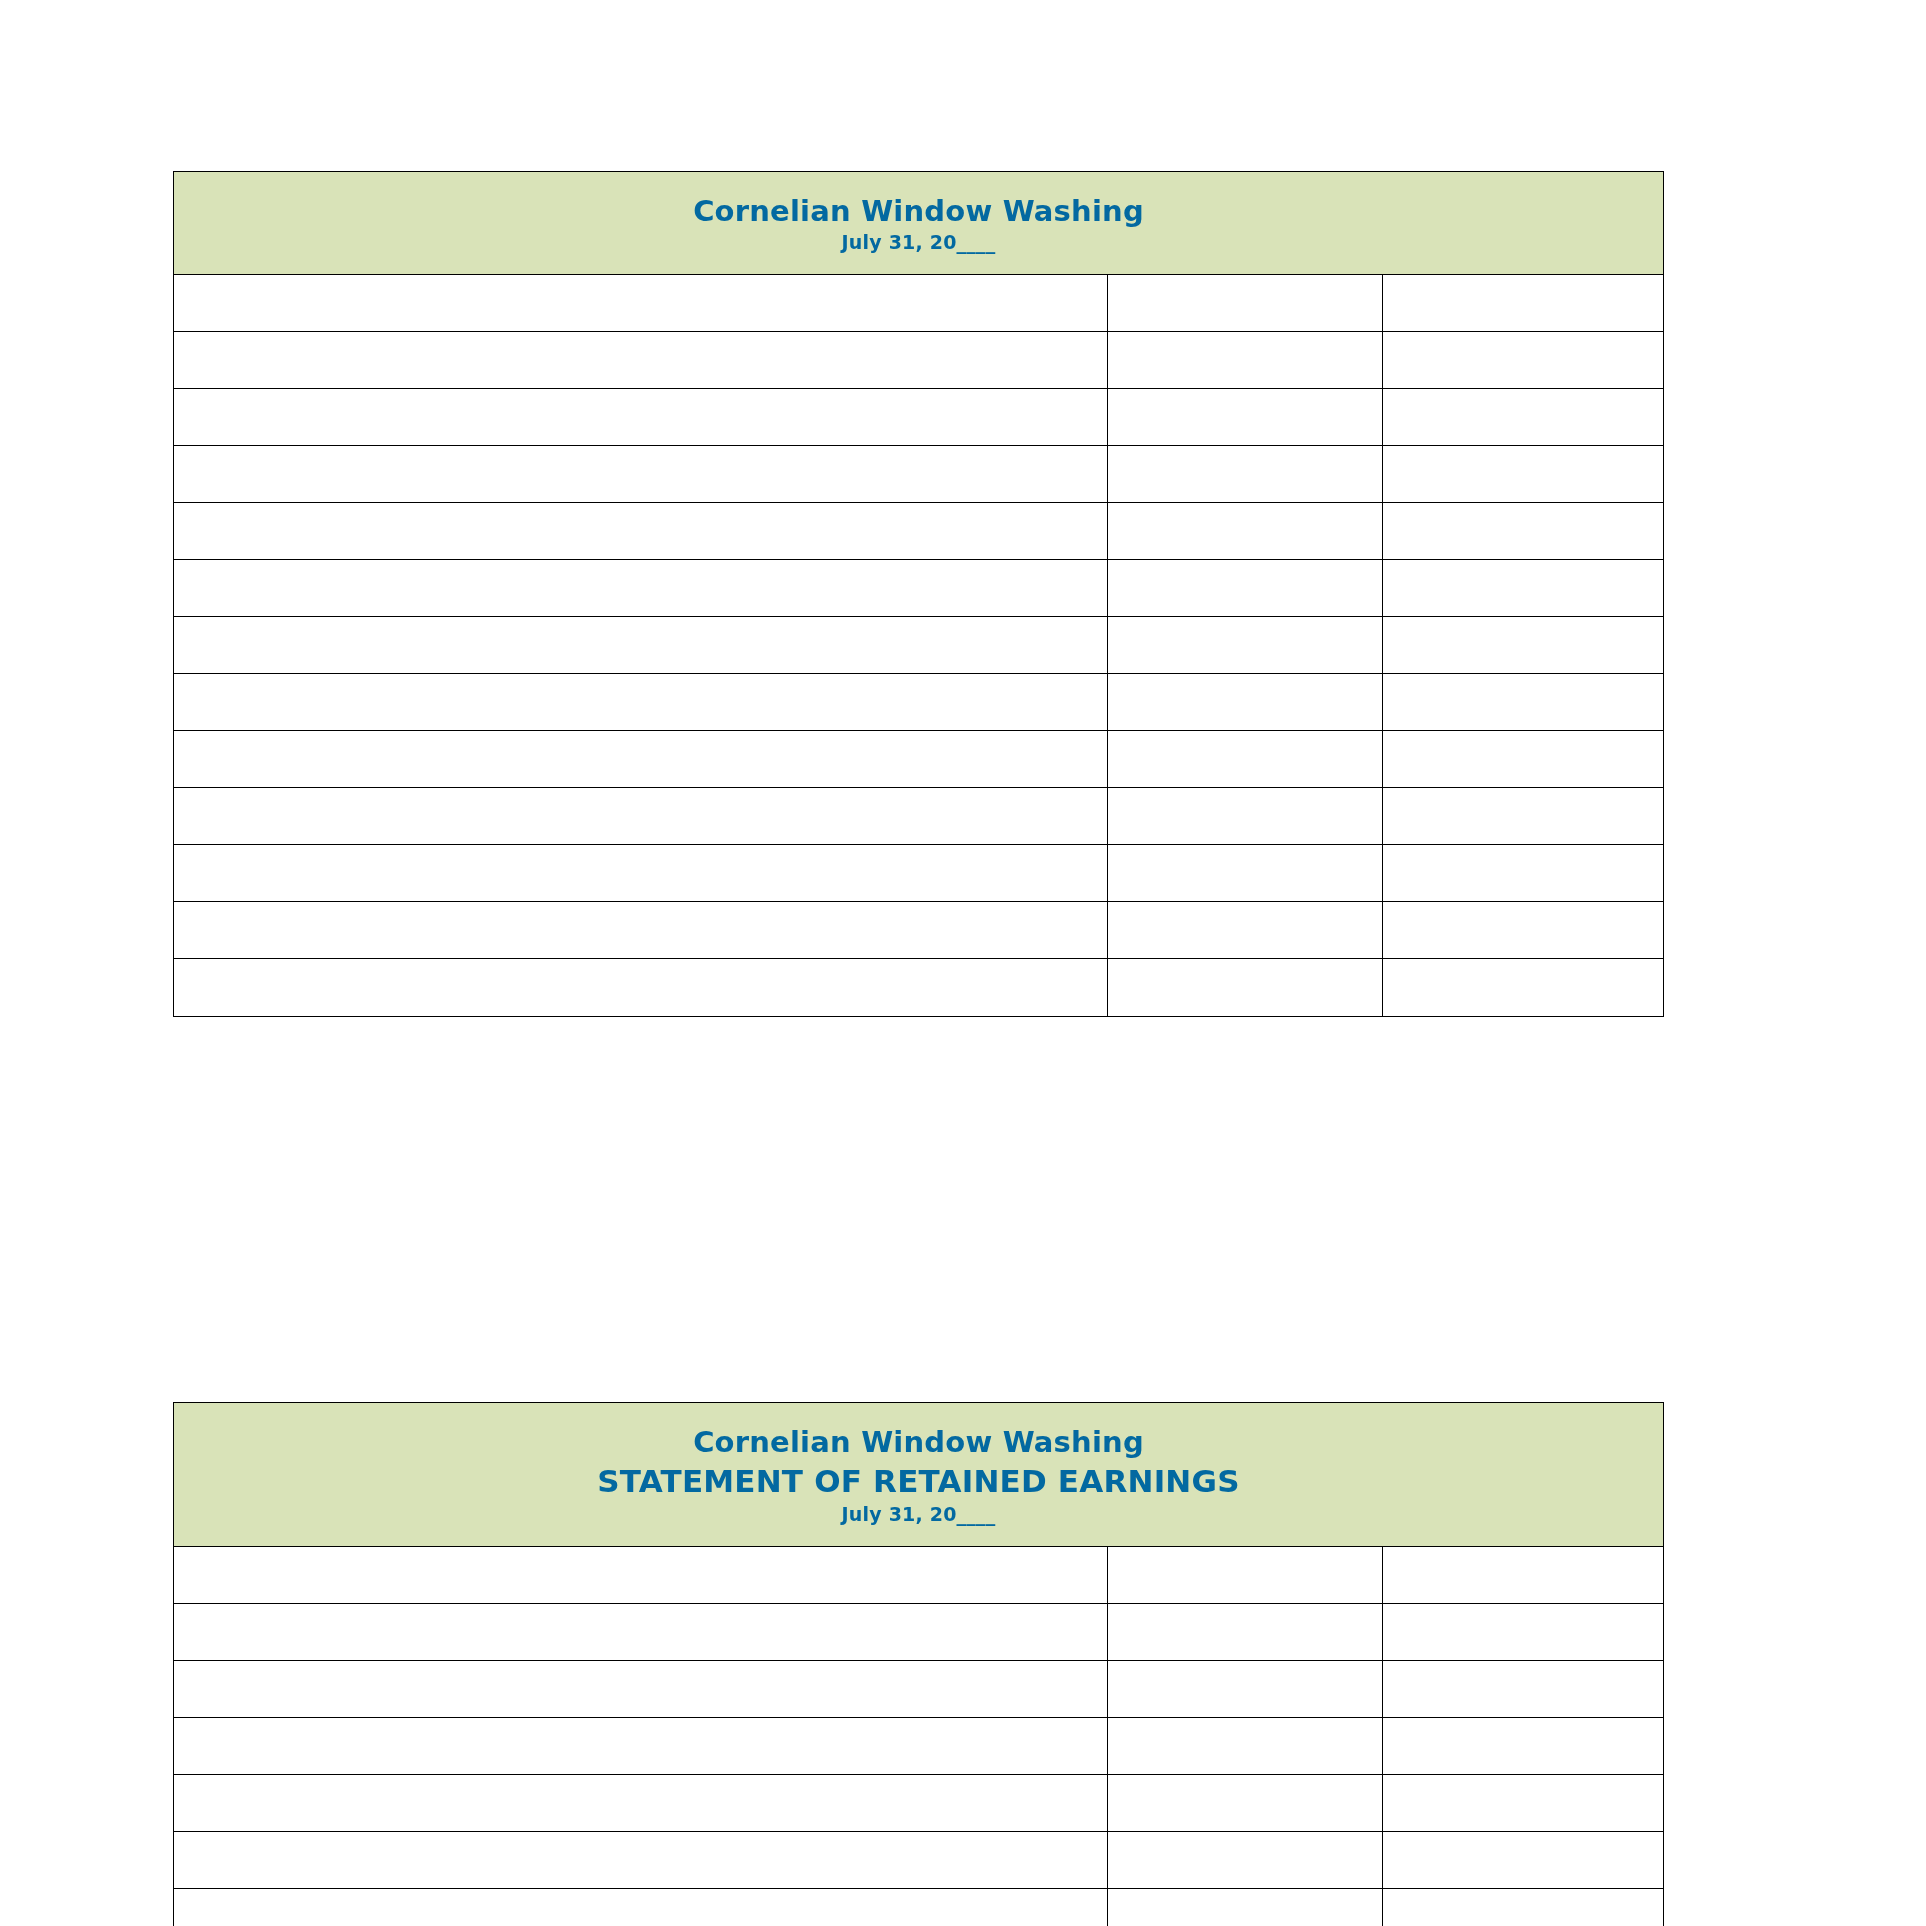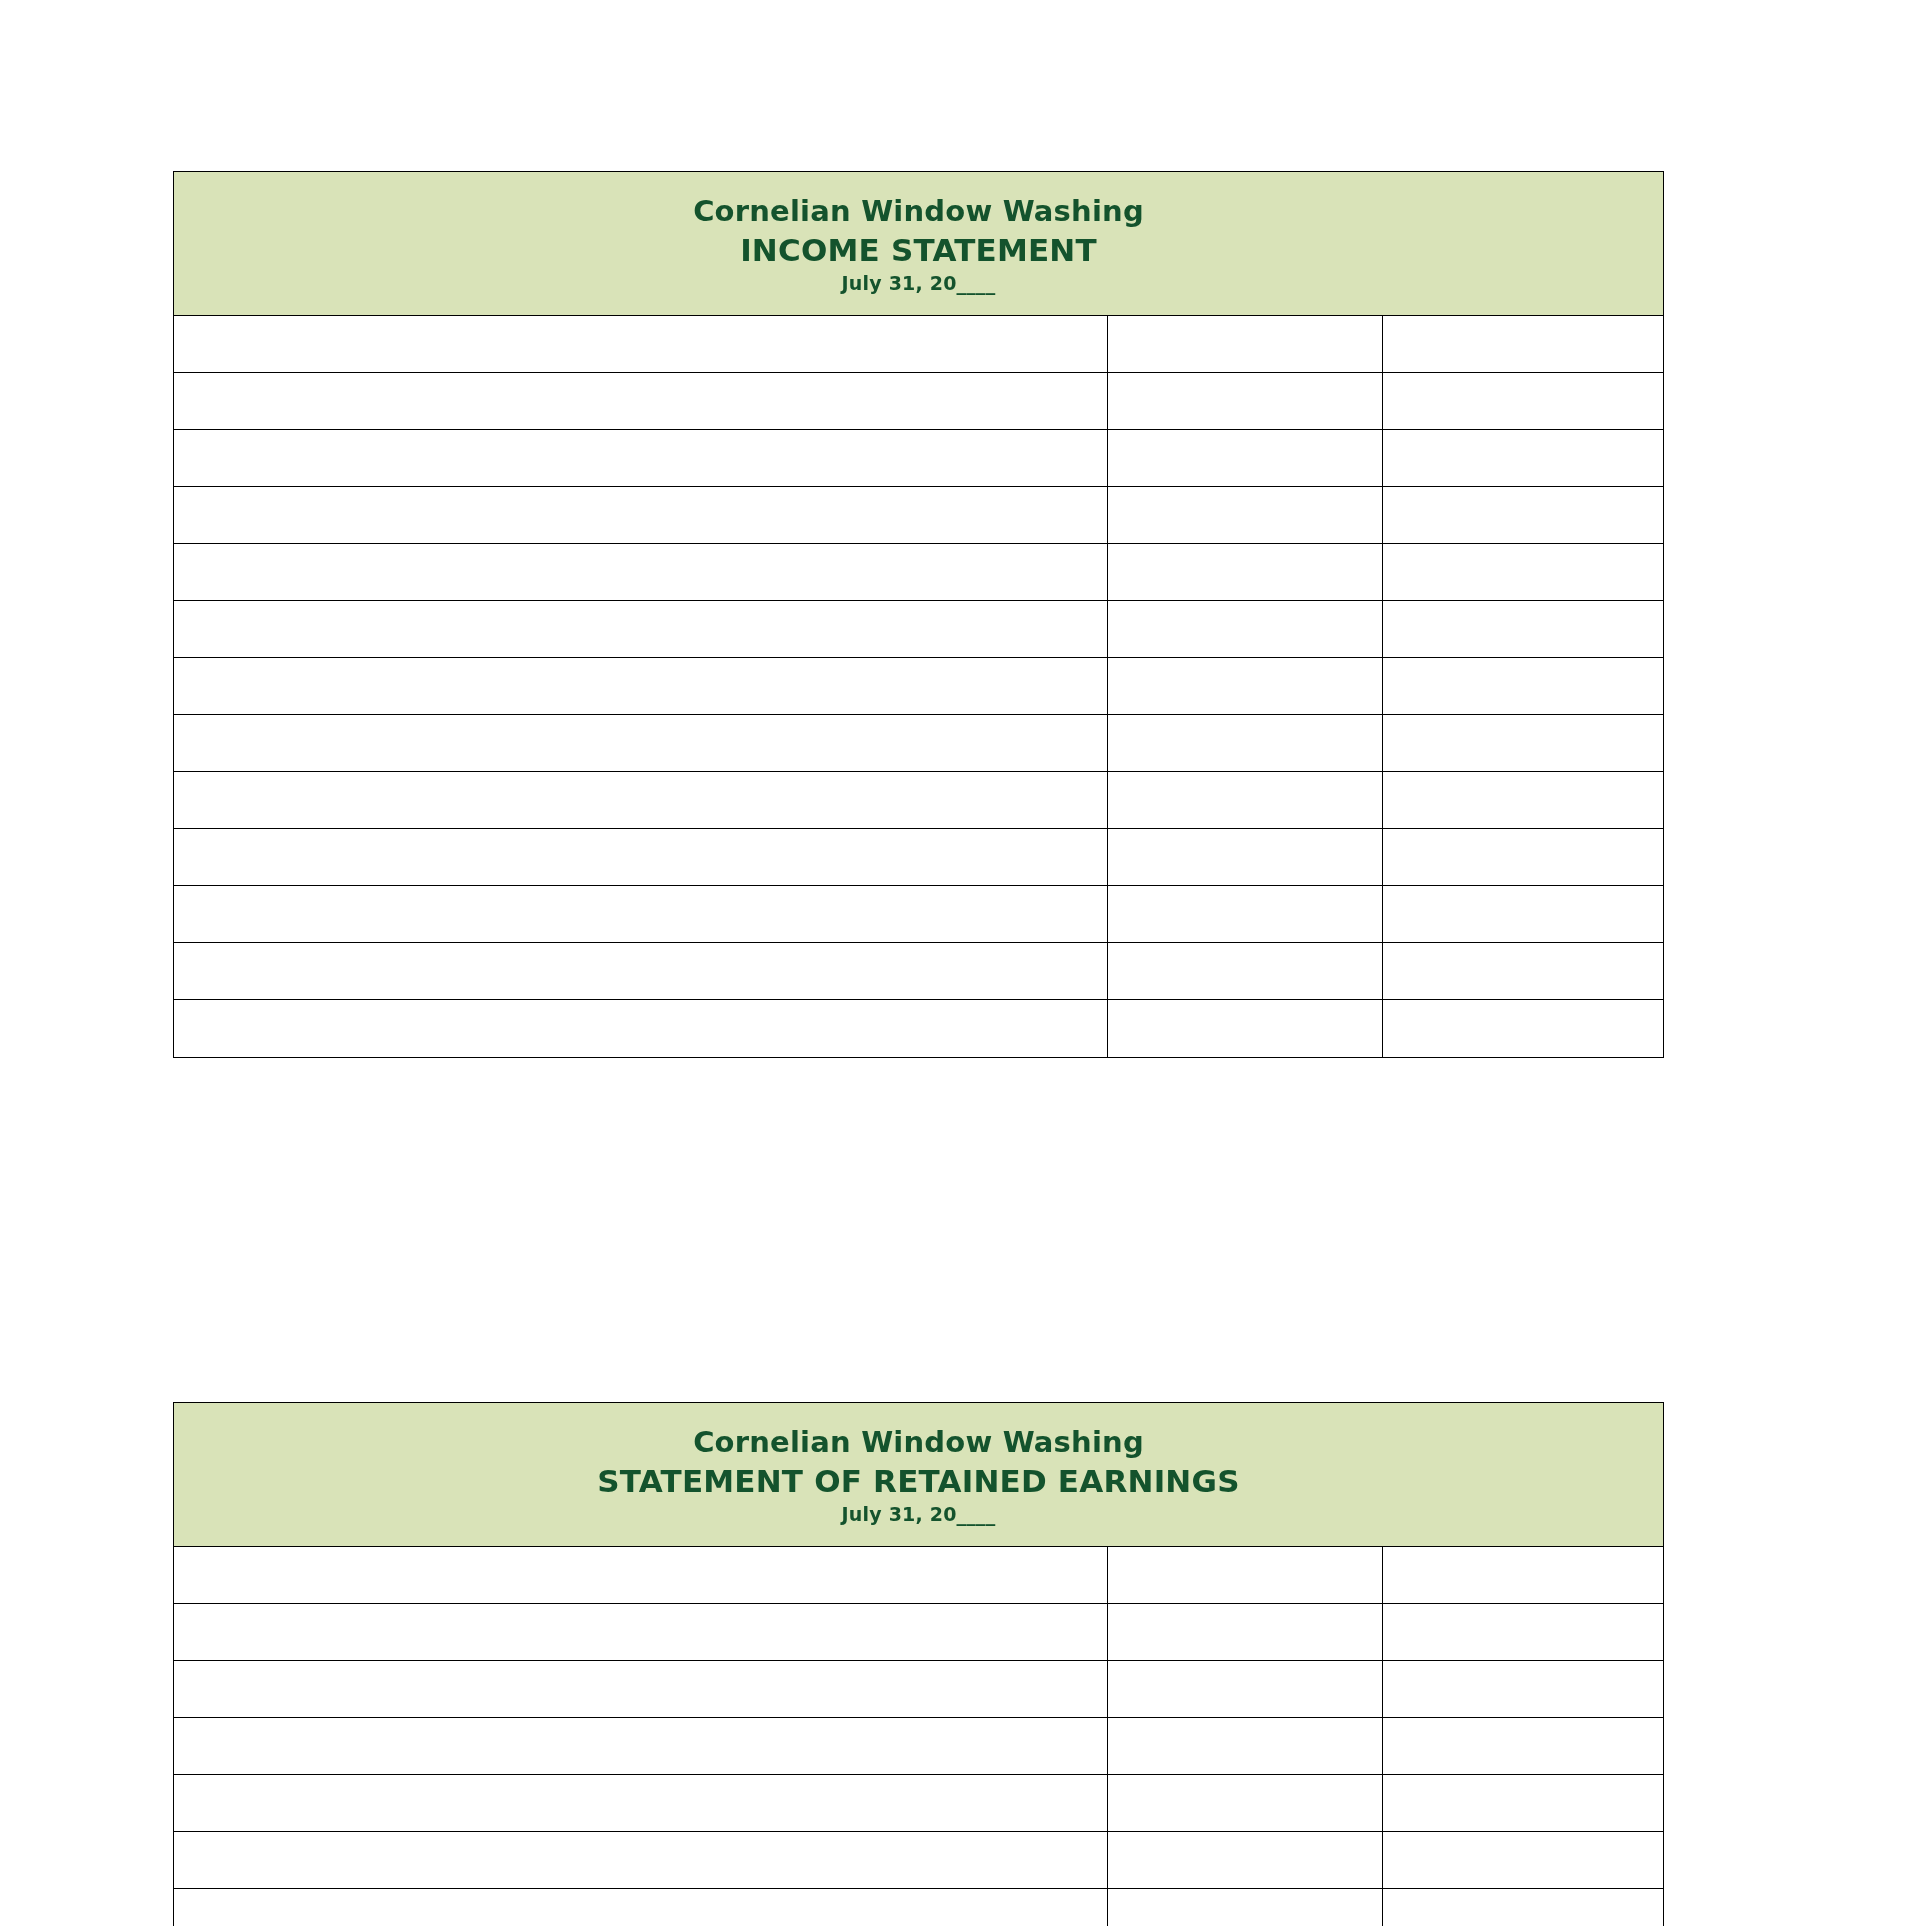--- a/index.html
+++ b/index.html
@@ -39,21 +39,21 @@
     background: #d9e3b8;
     border-bottom: 1.5px solid #000000;
     padding: 20px 11.6px 18.5px 11.6px;
     text-align: center;
     box-sizing: border-box;
   }
 
   .statement-header .hline {
     font-family: "DejaVu Sans", sans-serif;
     font-weight: bold;
-    color: #14532d;
+    color: #0369a1;
     line-height: 1.32;
     letter-spacing: 0.2px;
   }
 
   .hline.company { font-size: 29px; }
   .hline.title { font-size: 31px; }
   .hline.date { font-size: 19px; }
 
   table.ledger {
     width: 100%;
@@ -84,21 +84,20 @@
   table.ledger tr:last-child td { border-bottom: none; }
 </style>
 </head>
 <body>
 
 <div class="page">
 
   <section class="statement-block" id="income-statement-block">
     <div class="statement-header">
       <div class="hline company">Cornelian Window Washing</div>
-      <div class="hline title">INCOME STATEMENT</div>
       <div class="hline date">July 31, 20____</div>
     </div>
     <table class="ledger">
       <colgroup>
         <col class="c-desc">
           <col class="c-amt1">
           <col class="c-amt2">
       </colgroup>
       <tbody id="income-statement-rows">
           <tr>

